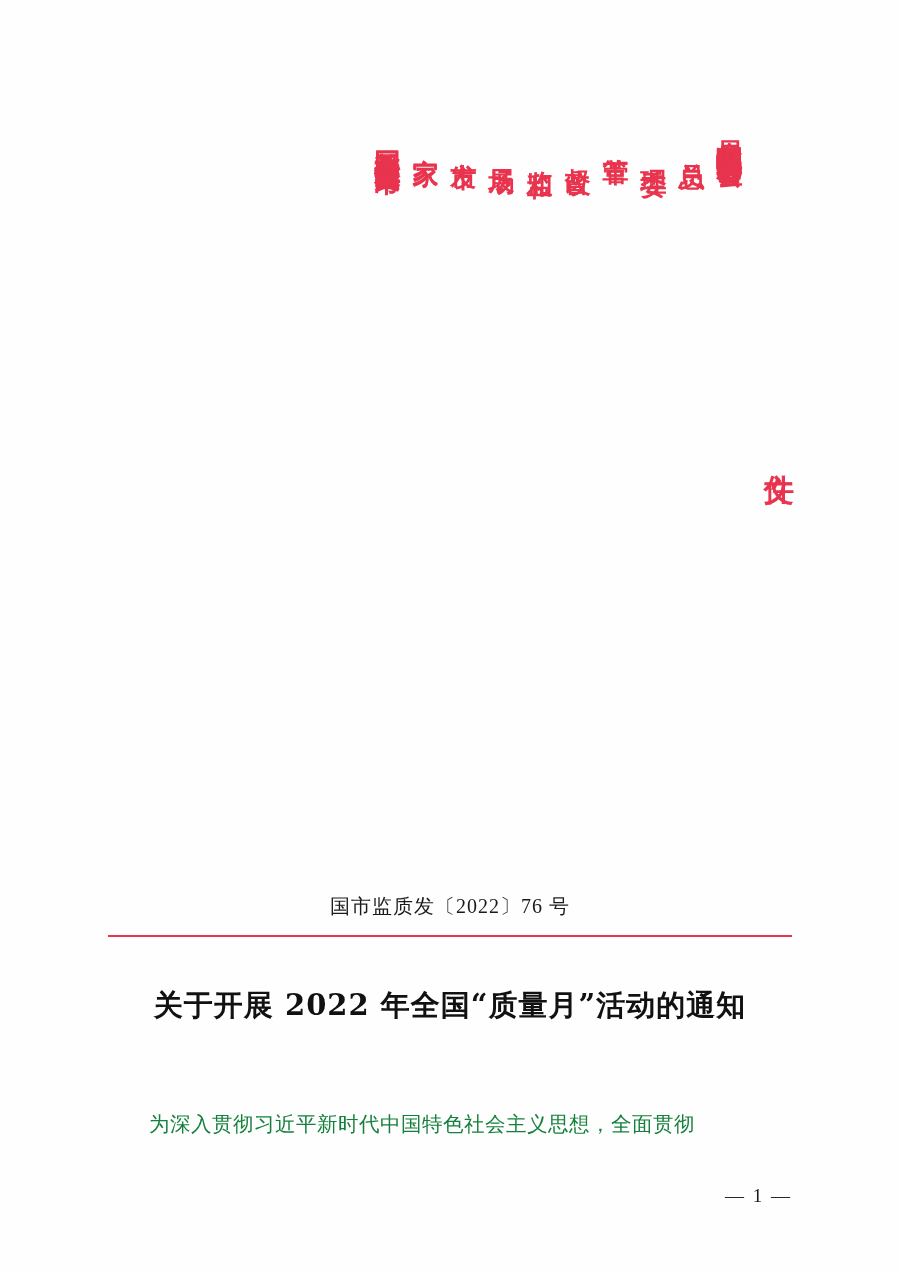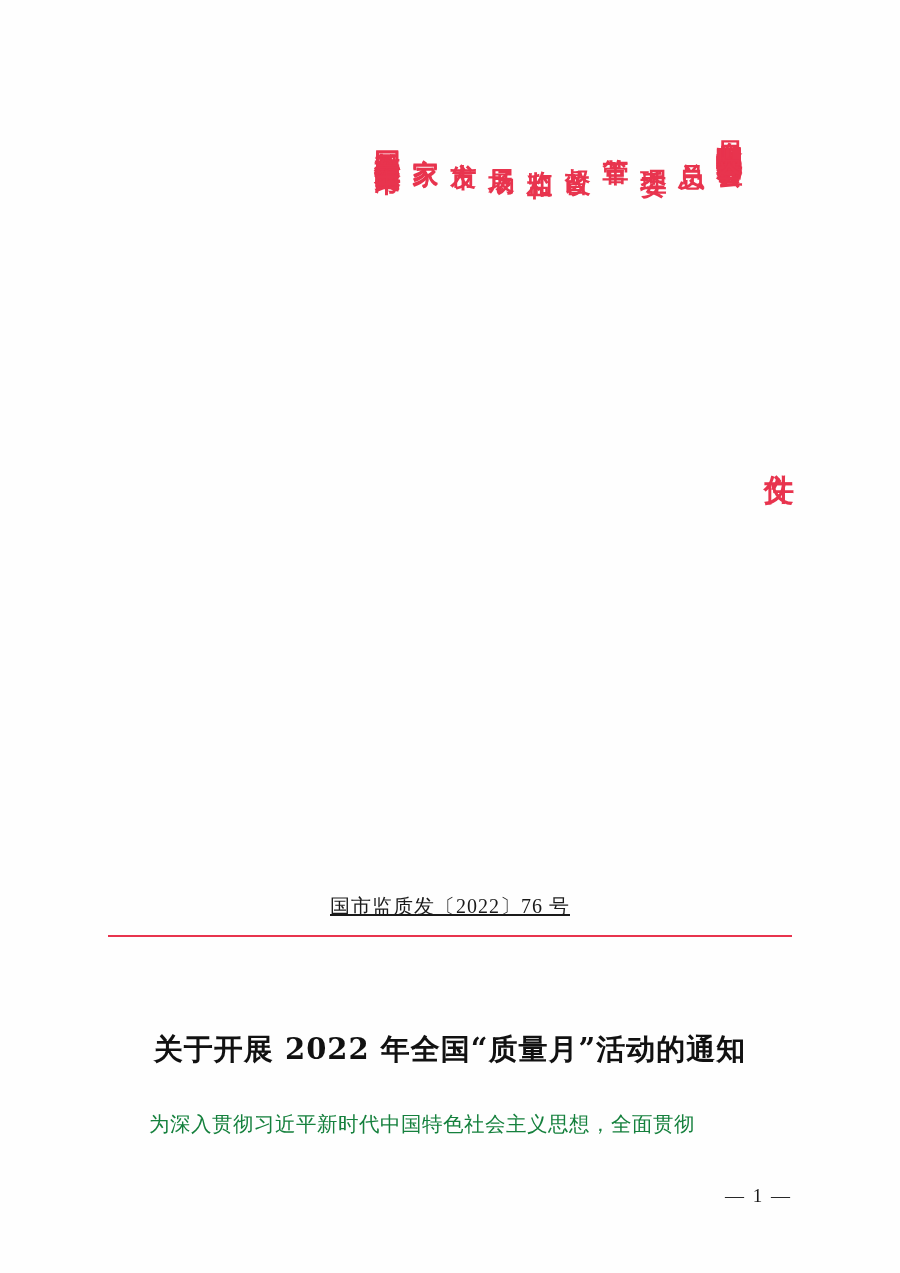--- a/index.html
+++ b/index.html
@@ -60,35 +60,34 @@
   .doc-number {
     position: absolute;
     top: 893px;
     left: 0;
     width: 900px;
     text-align: center;
     font-size: 20px;
     color: #1a1a1a;
     font-family: "Liberation Serif", "DejaVu Serif", serif;
     letter-spacing: 1px;
-    text-decoration: underline;
   }
   .red-rule {
     position: absolute;
     left: 108px;
     top: 935px;
     width: 684px;
     height: 2px;
     background: #e8344e;
   }
 
   
   .doc-title {
     position: absolute;
-    top: 1030px;
+    top: 986px;
     left: 0;
     width: 900px;
     text-align: center;
     font-size: 29px;
     font-weight: 700;
     color: #111;
     letter-spacing: 1px;
     font-family: "DejaVu Serif", "Liberation Serif", serif;
   }
 

